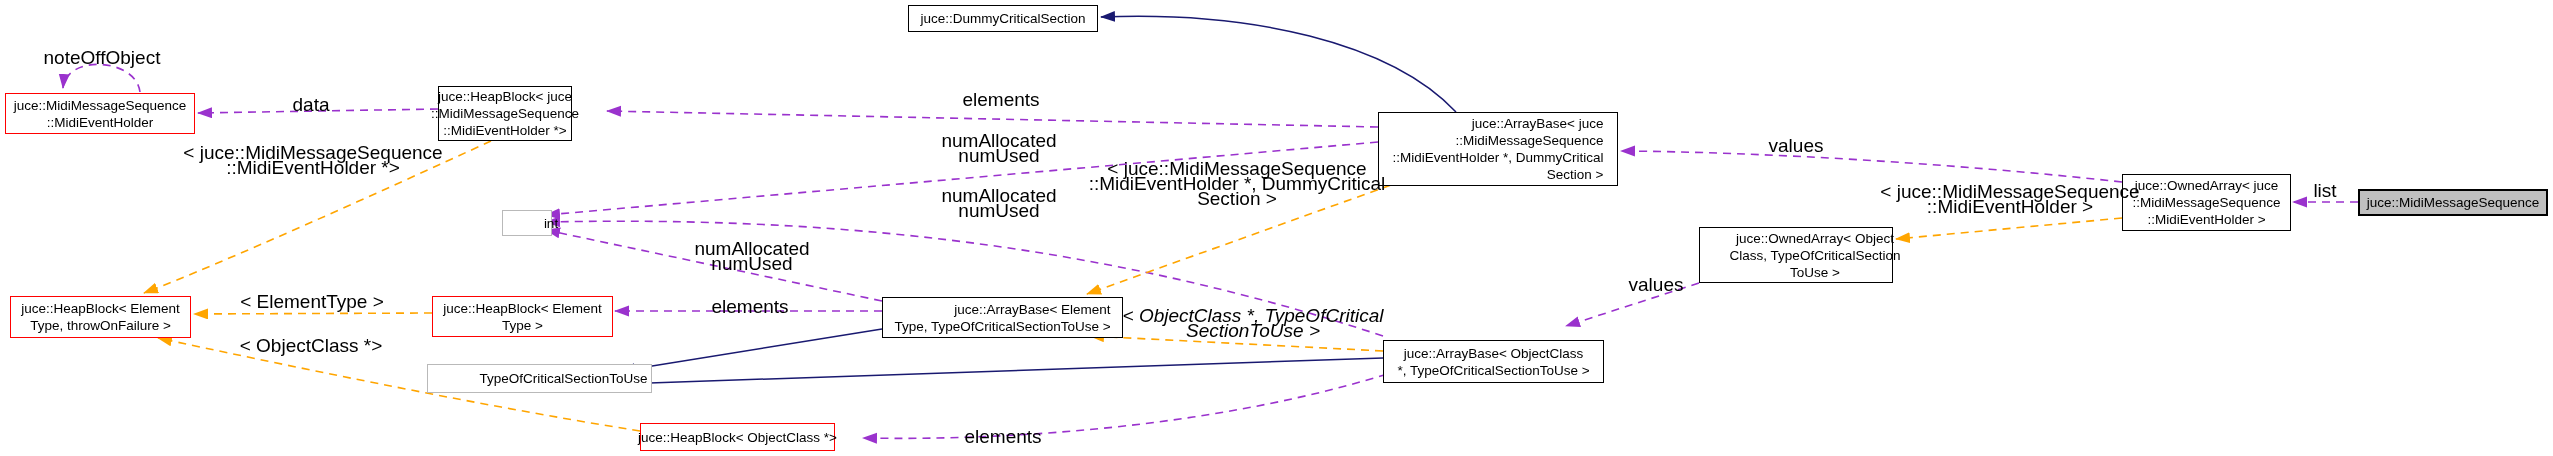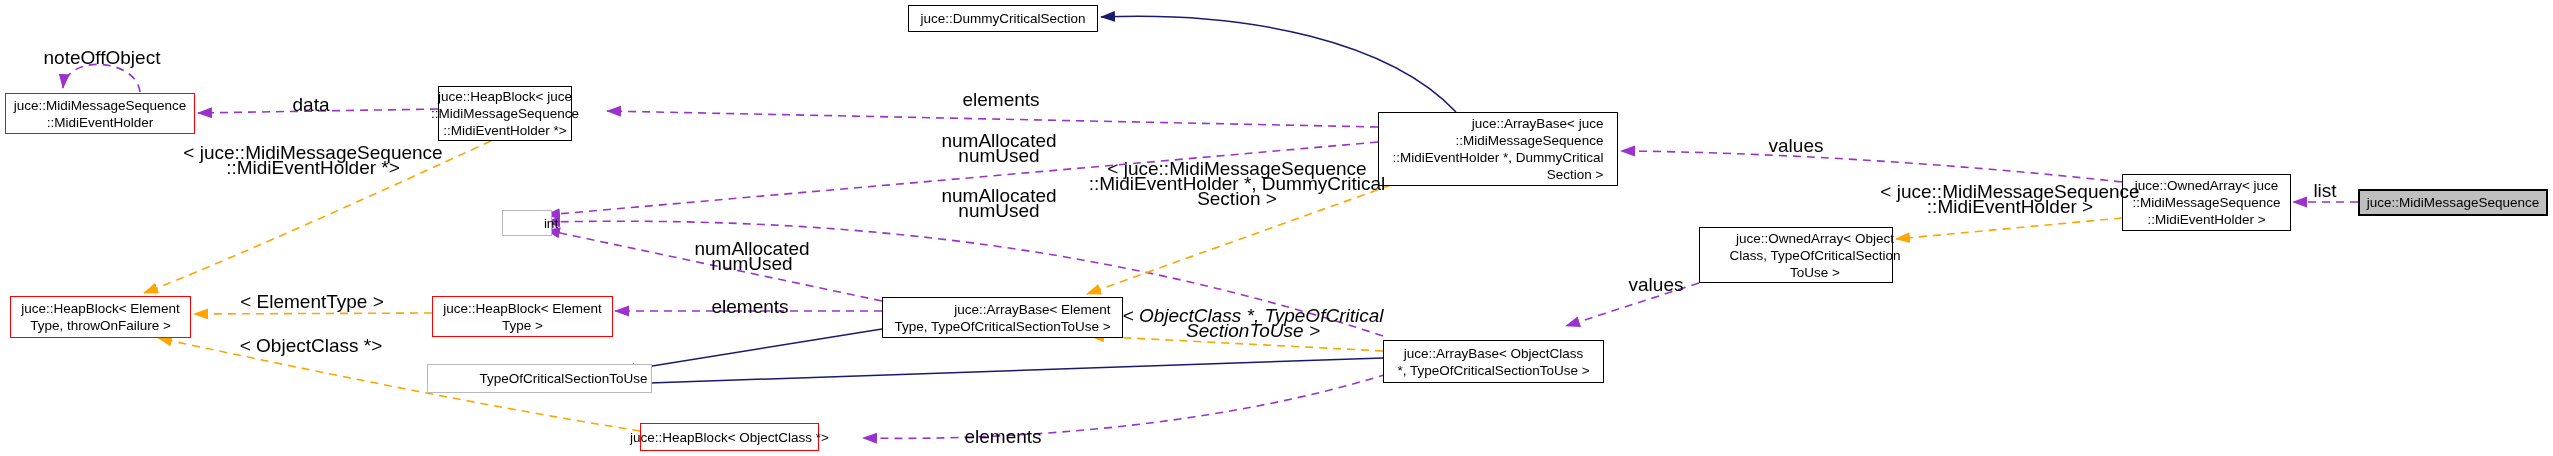--- a/index.html
+++ b/index.html
@@ -104,21 +104,21 @@
 Type, throwOnFailure &gt;</div>
 
   <div class="node red" style="left:432px;top:296px;width:181px;height:41px;">juce::HeapBlock&lt; Element
 Type &gt;</div>
 
   <div class="node" style="left:882px;top:297px;width:241px;height:41px;text-align:right;">juce::ArrayBase&lt; Element
 Type, TypeOfCriticalSectionToUse &gt;</div>
 
   <div class="node plain" style="left:427px;top:364px;width:225px;height:29px;">TypeOfCriticalSectionToUse</div>
 
-  <div class="node red" style="left:640px;top:423px;width:179px;height:28px;">juce::HeapBlock&lt; ObjectClass *&gt;</div>
+  <div class="node red" style="left:640px;top:423px;width:195px;height:28px;">juce::HeapBlock&lt; ObjectClass *&gt;</div>
 
   <div class="node" style="left:1383px;top:327px;width:221px;height:43px;margin-top:13px;">juce::ArrayBase&lt; ObjectClass
 *, TypeOfCriticalSectionToUse &gt;</div>
 
   <div class="node" style="left:1699px;top:227px;width:194px;height:56px;padding-left:38px;">juce::OwnedArray&lt; Object
 Class, TypeOfCriticalSection
 ToUse &gt;</div>
 
   <div class="node" style="left:2122px;top:174px;width:169px;height:57px;">juce::OwnedArray&lt; juce
 ::MidiMessageSequence

